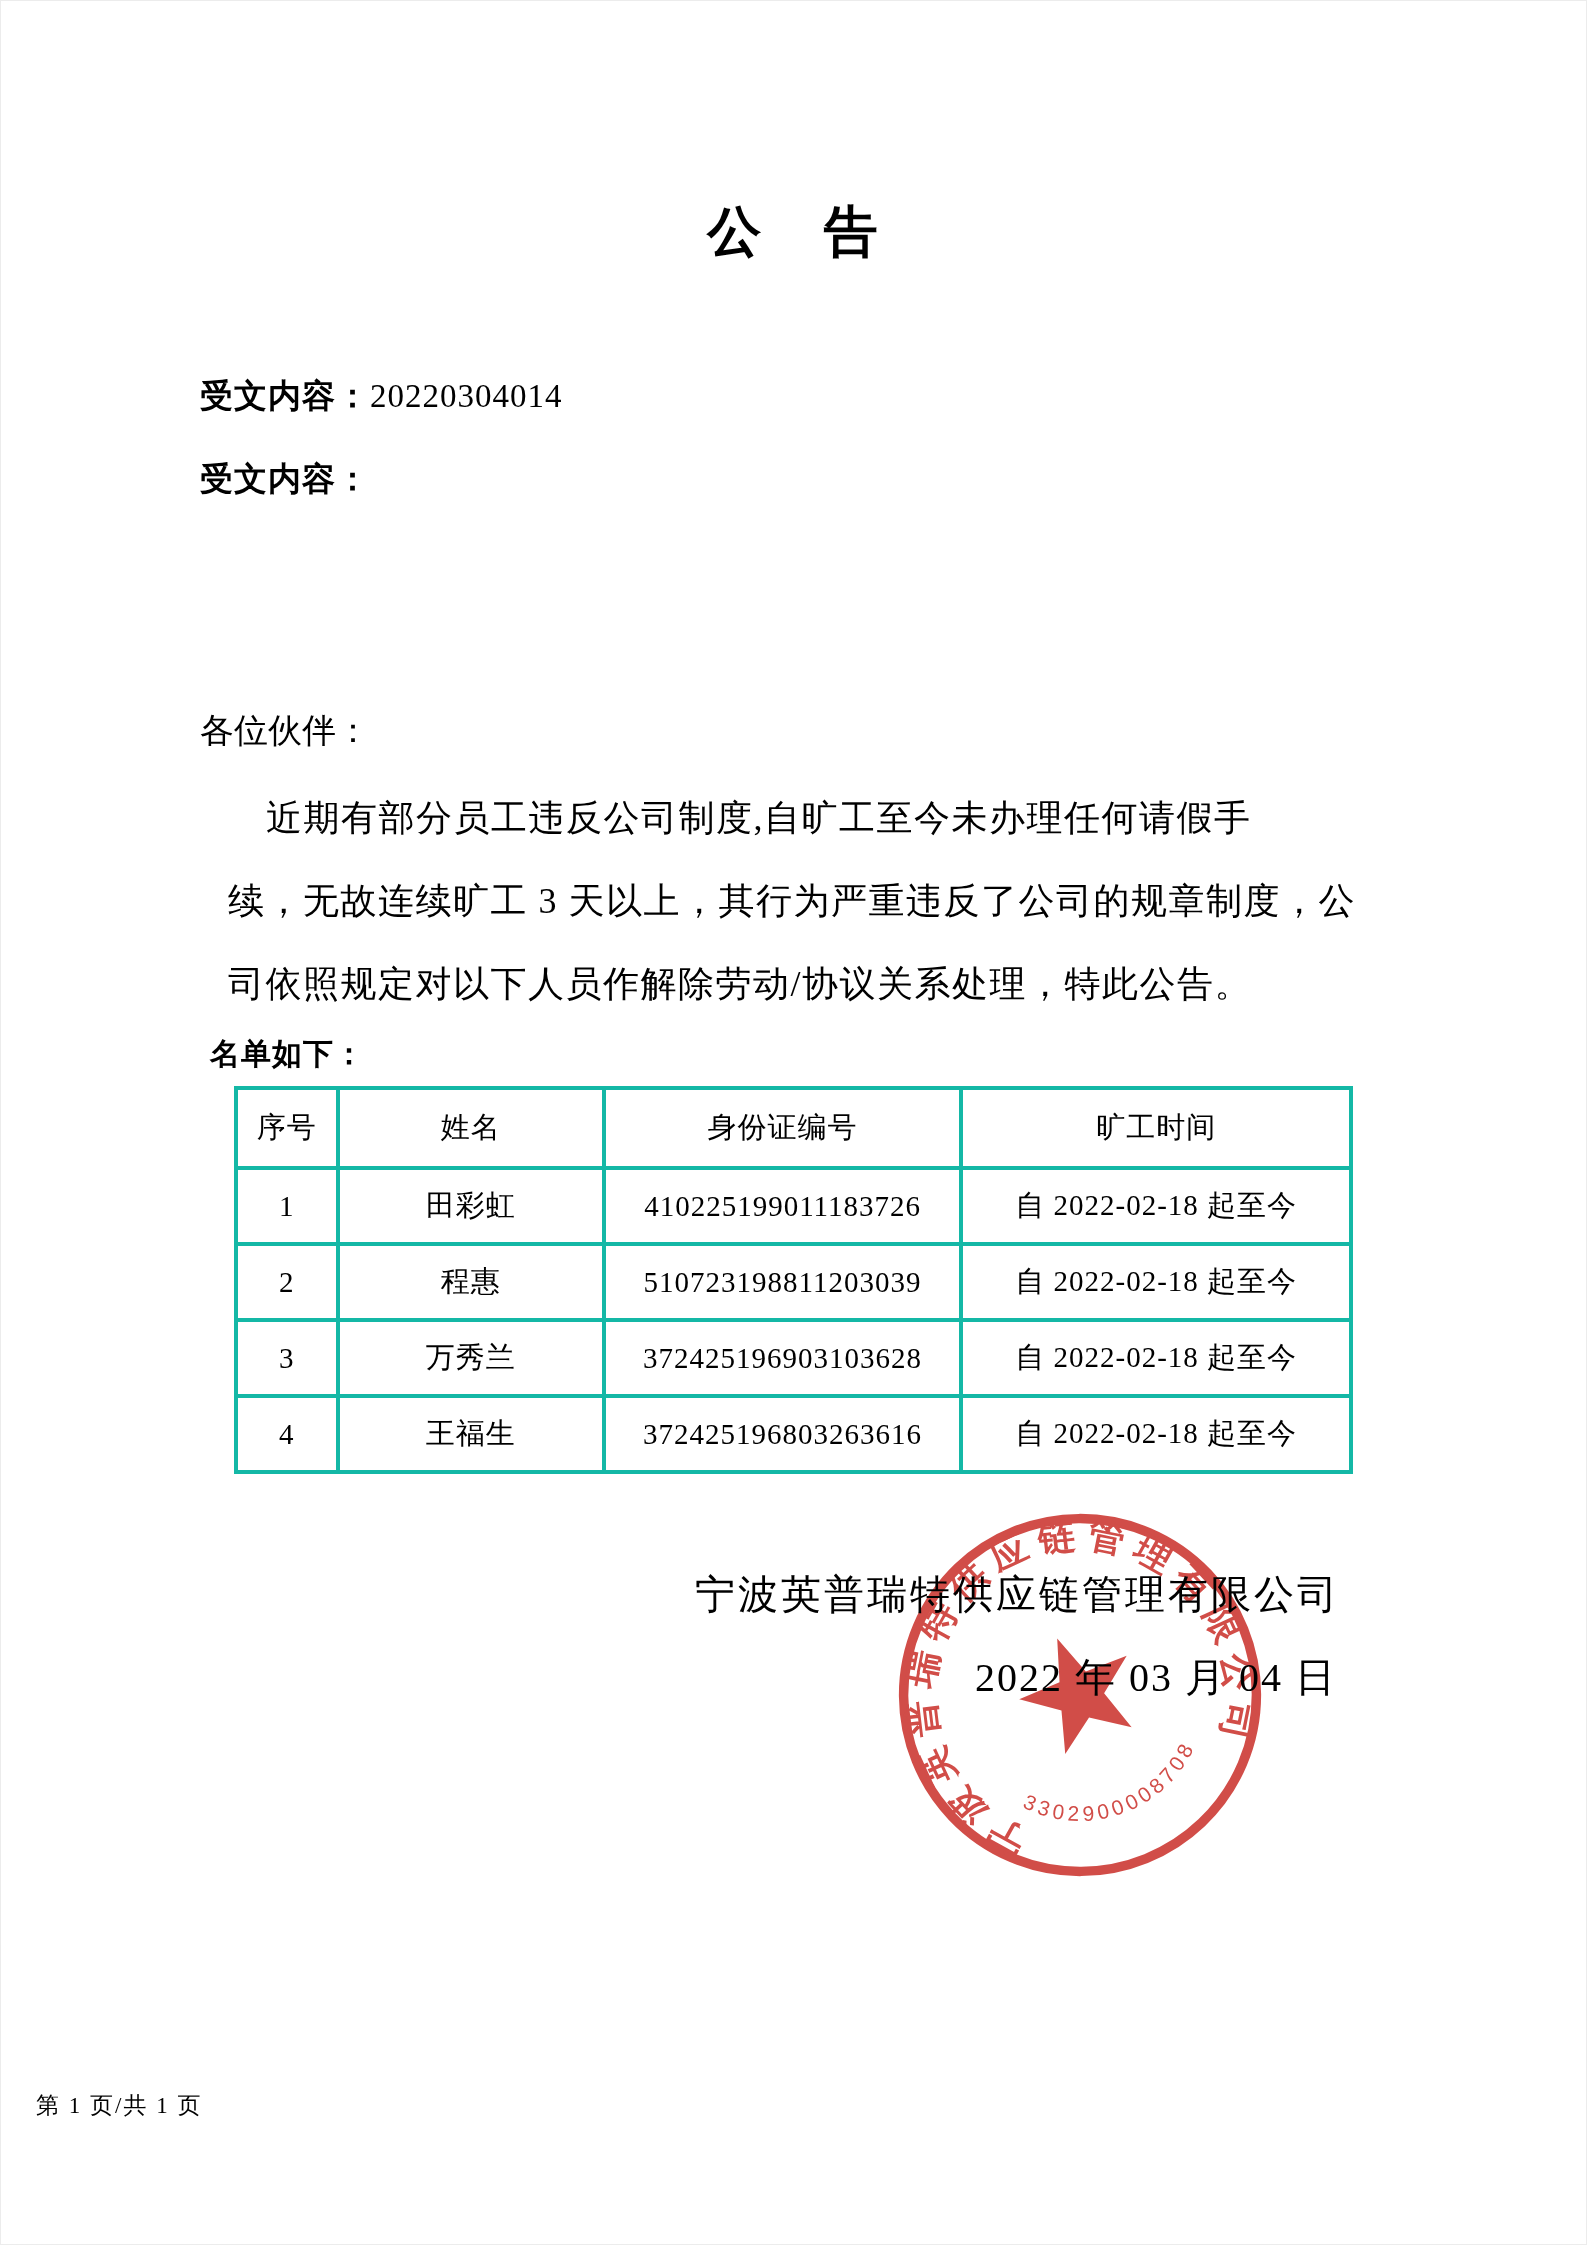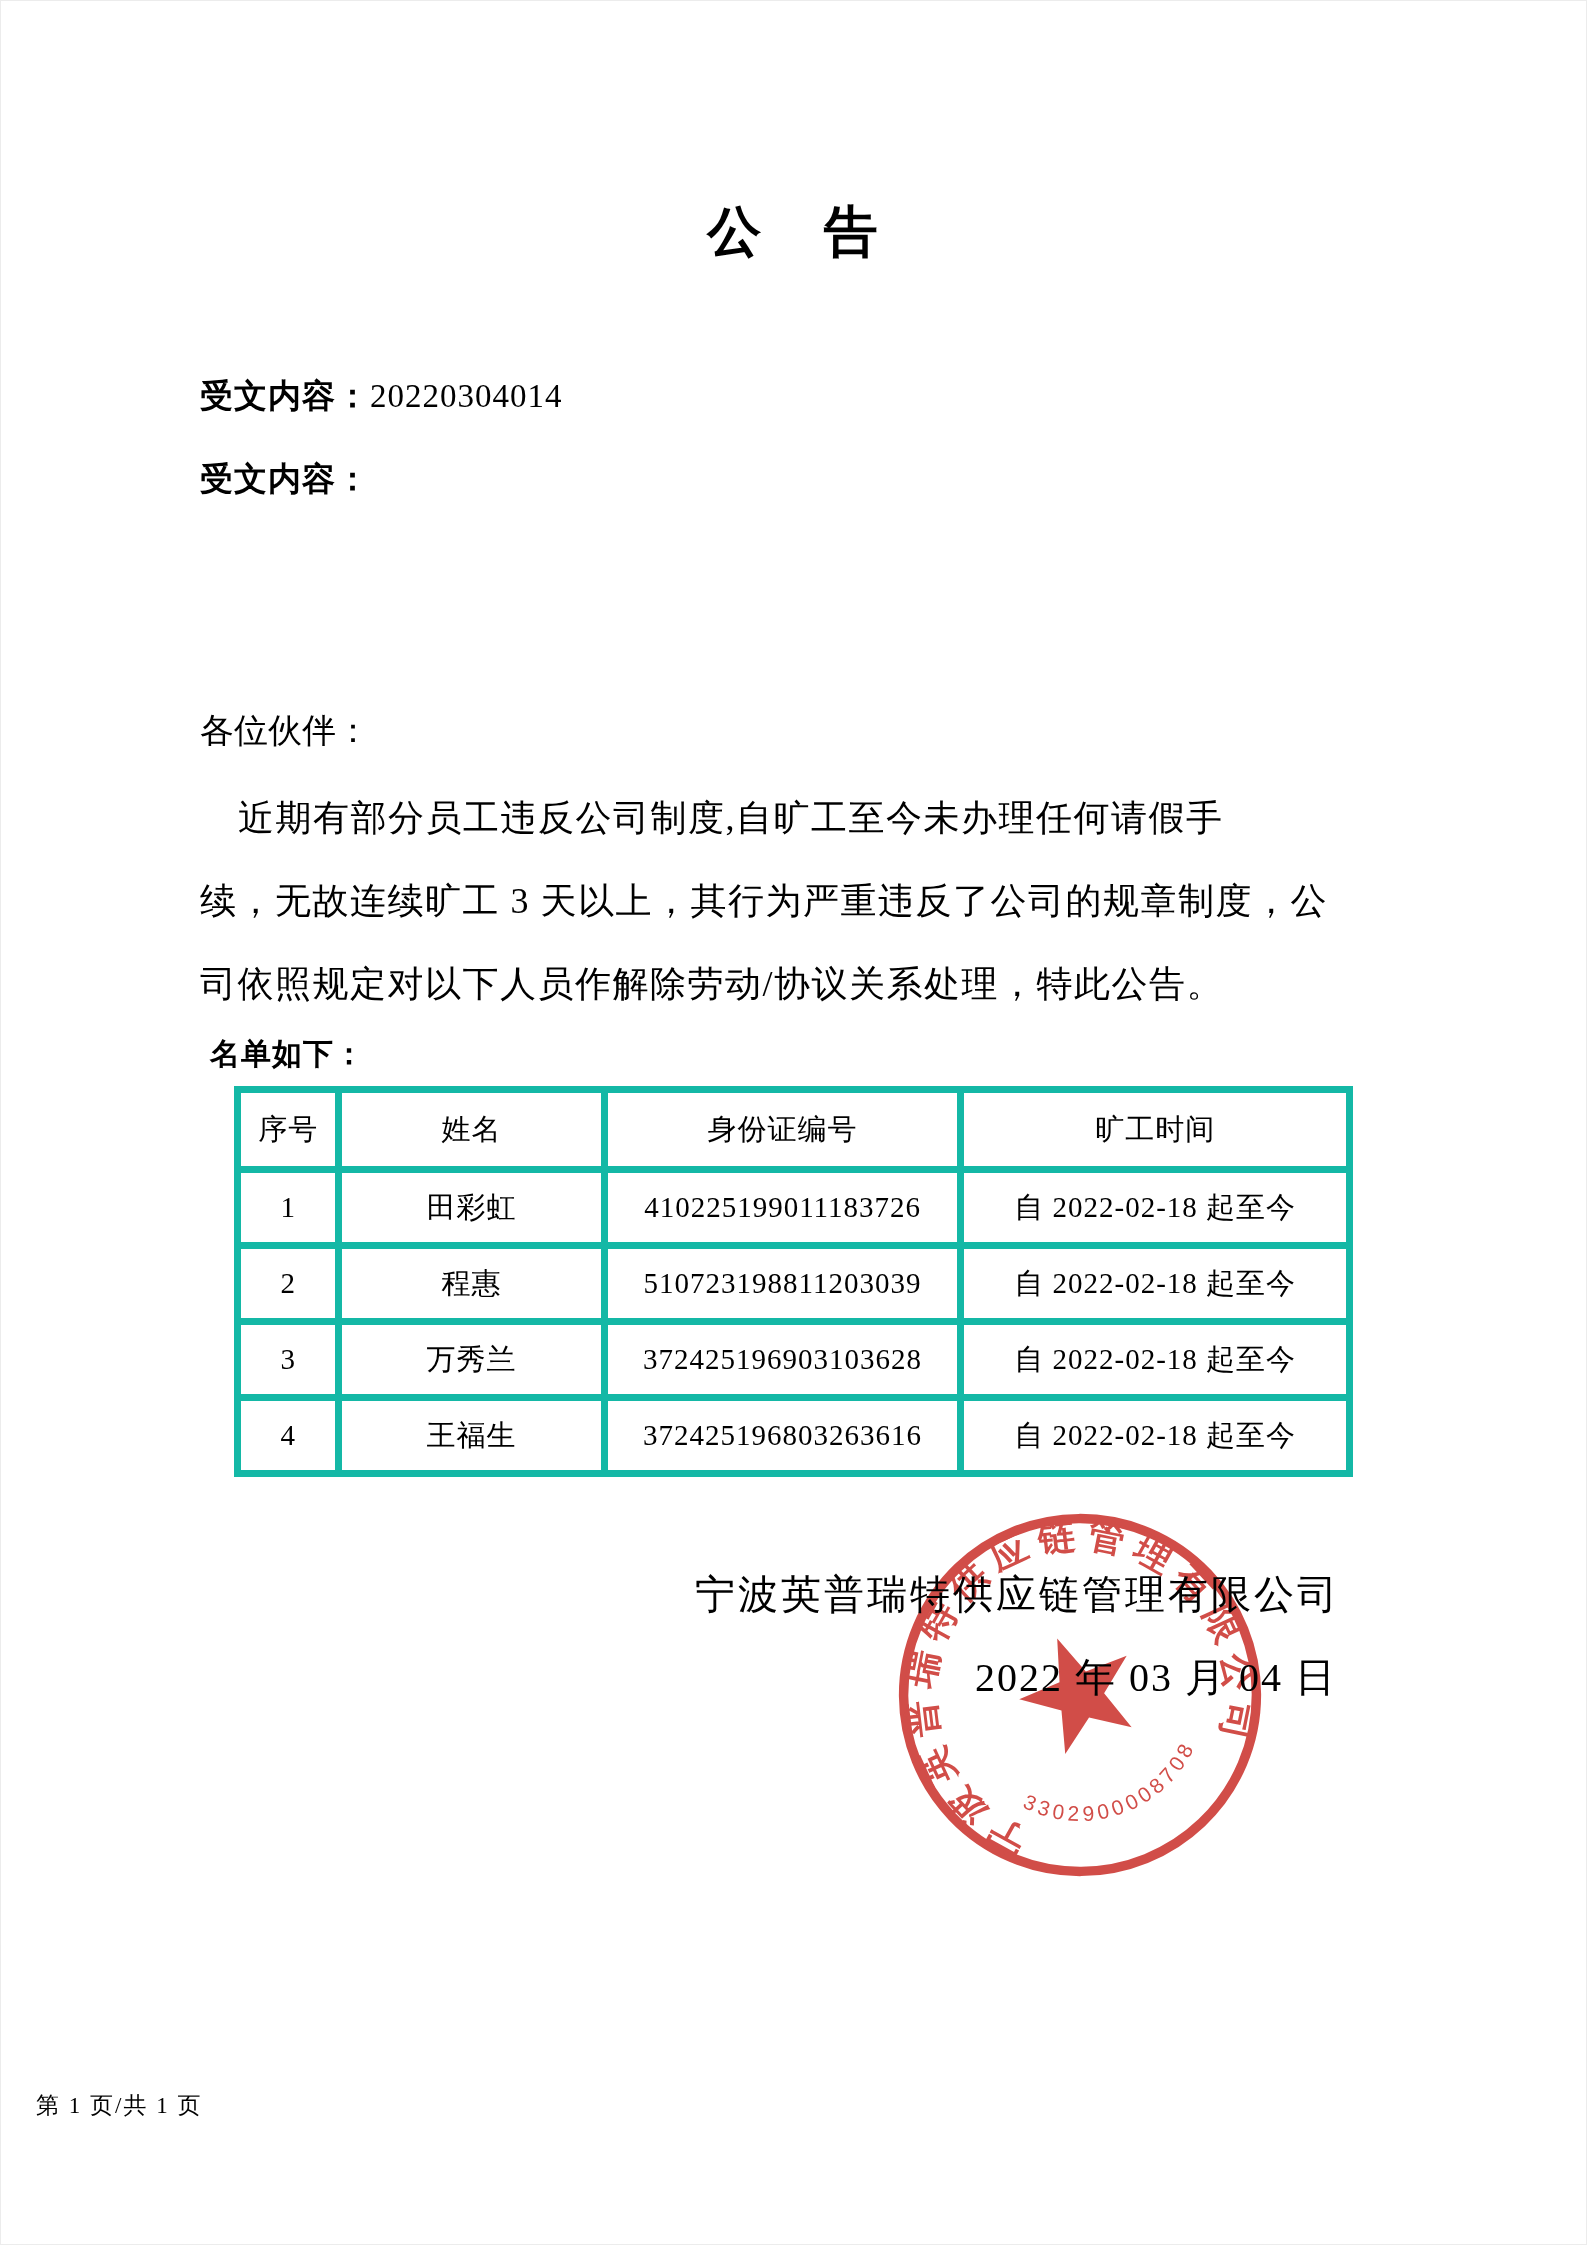--- a/index.html
+++ b/index.html
@@ -50,41 +50,42 @@
     left: 200px;
     top: 788px;
     width: 1160px;
   }
   .para-line {
     height: 83px;
     line-height: 60px;
     font-size: 36px;
     letter-spacing: 1.5px;
     white-space: nowrap;
+    margin-left: 28px;
   }
   .para-line:first-child { text-indent: 38px; }
   .list-intro {
     position: absolute;
     left: 210px;
     top: 1034px;
     font-size: 30px;
     font-weight: bold;
     letter-spacing: 1px;
   }
   .roster-table {
     position: absolute;
     left: 234px;
     top: 1086px;
     width: 1119px;
     border-collapse: collapse;
     table-layout: fixed;
     font-size: 29px;
   }
   .roster-table th, .roster-table td {
-    border: 7px solid #14b8a6;
+    border: 4px solid #14b8a6;
     text-align: center;
     vertical-align: middle;
     font-weight: normal;
     padding: 0;
     letter-spacing: 1px;
   }
   .roster-table thead tr { height: 80px; }
   .roster-table tbody tr { height: 76px; }
   .signature-company {
     position: absolute;

